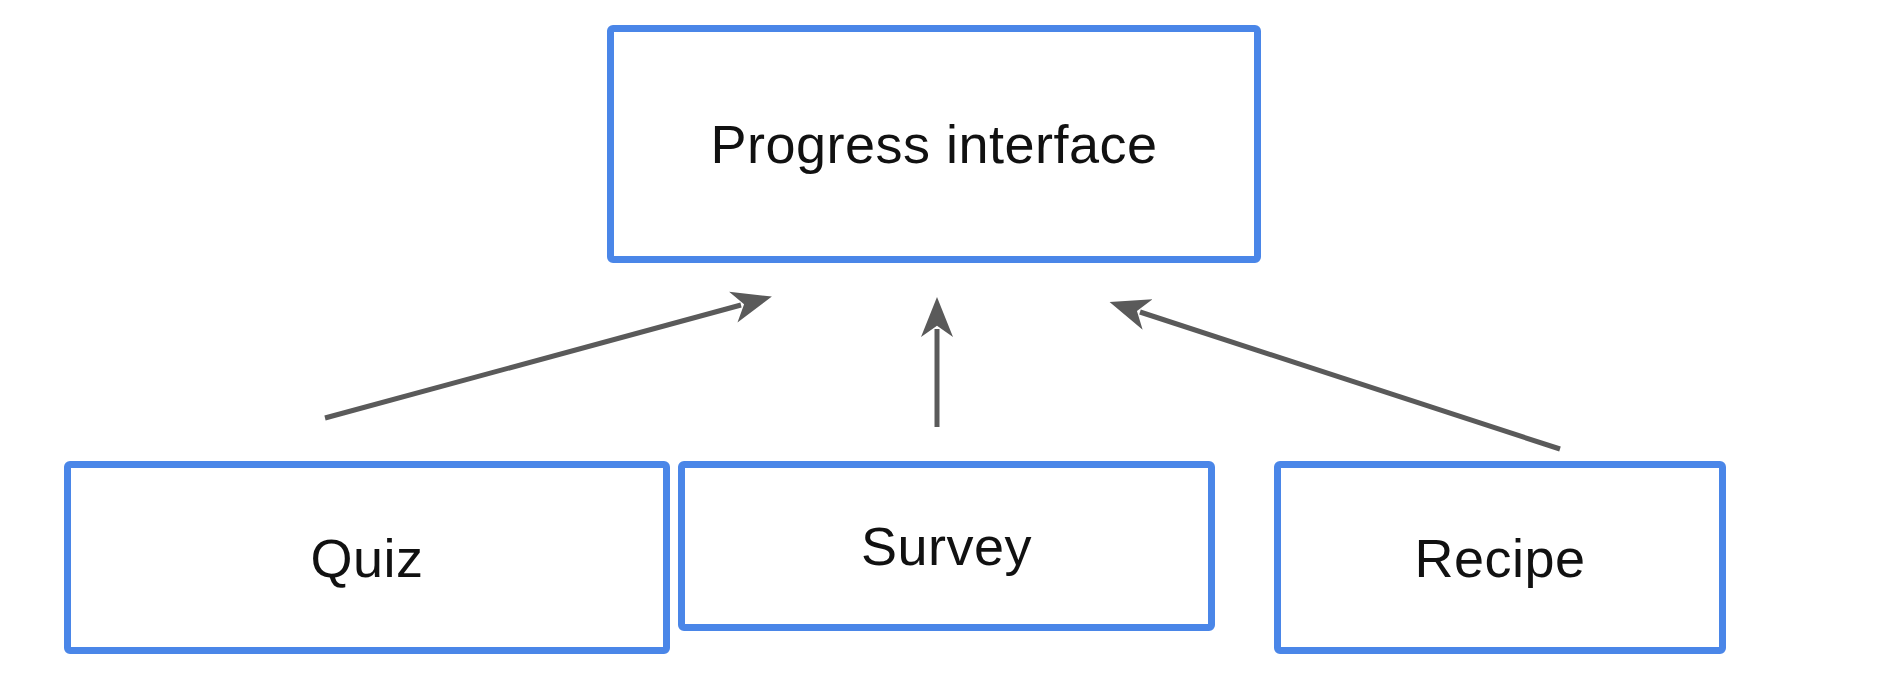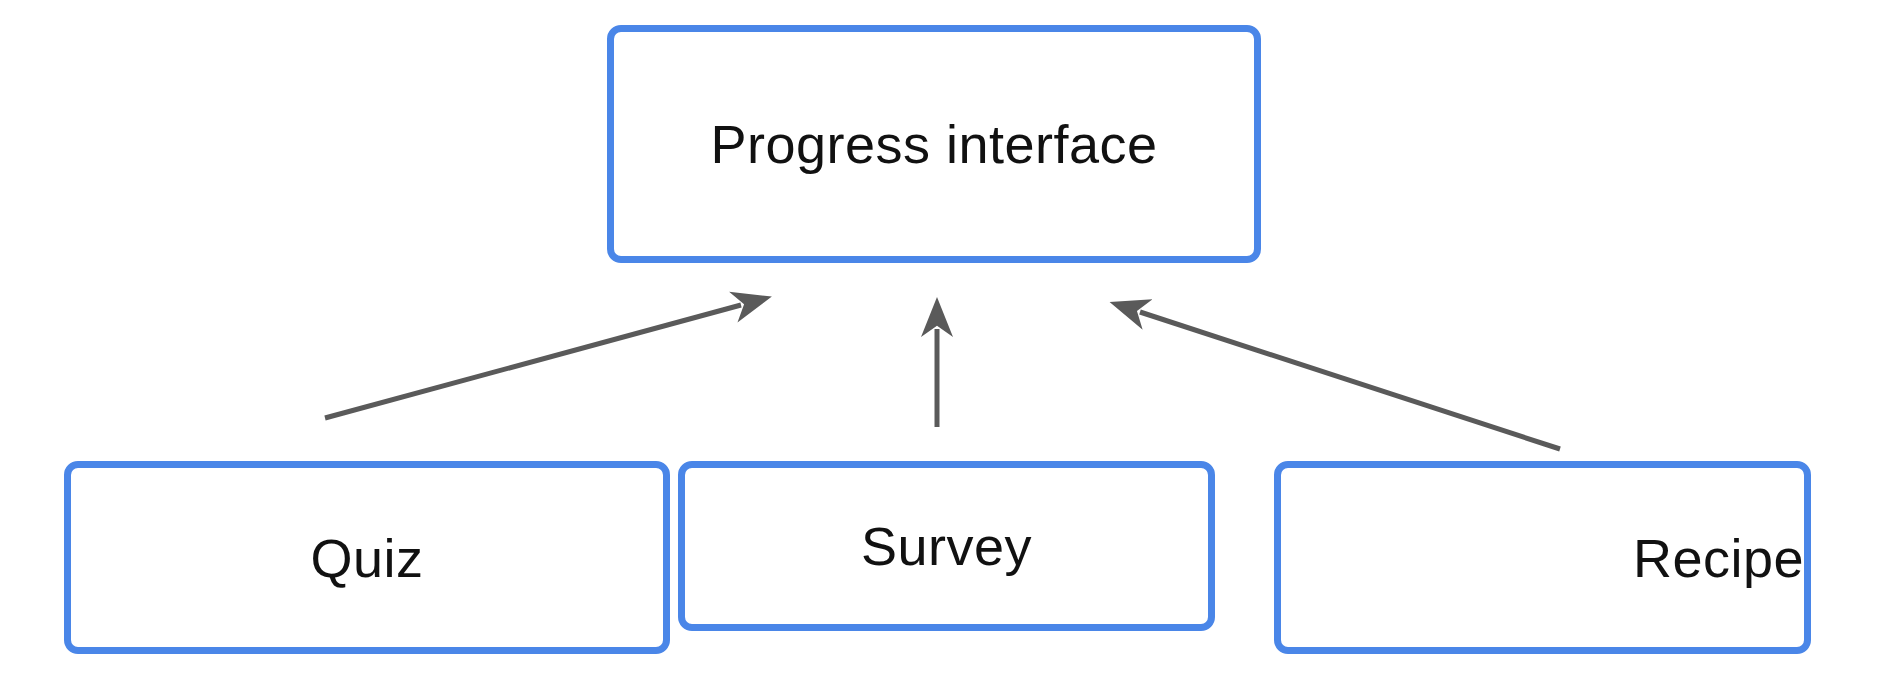--- a/index.html
+++ b/index.html
@@ -27,36 +27,36 @@
     stroke-width: 5;
     fill: none;
   }
   .arrowhead-fill {
     fill: var(--arrow, #5a5a5a);
   }
   .node {
     position: absolute;
     box-sizing: border-box;
     border: 7px solid var(--node-border, #4a86e8);
-    border-radius: 14px;
+    border-radius: 6px;
     background: var(--node-fill, #ffffff);
     display: flex;
     align-items: center;
     justify-content: center;
   }
   .node .label {
     color: var(--label-text, #111111);
     font-size: 54px;
     letter-spacing: 0.5px;
     white-space: nowrap;
   }
   .node-top      { left: 607px;  top: 25px;  width: 654px; height: 238px; }
   .node-quiz     { left: 64px;   top: 461px; width: 606px; height: 193px; }
   .node-survey   { left: 678px;  top: 461px; width: 537px; height: 170px; }
-  .node-recipe   { left: 1274px; top: 461px; width: 537px; height: 193px; justify-content: flex-end; }
+  .node-recipe   { left: 1274px; top: 461px; width: 452px; height: 193px; }
 </style>
 </head>
 <body>
 
 <div class="canvas">
 
   <svg class="edges-layer" viewBox="0 0 1896 690" xmlns="http://www.w3.org/2000/svg" aria-hidden="true">
     <defs>
       <marker id="ah" viewBox="0 0 10 8" refX="2" refY="4" markerWidth="8" markerHeight="7" markerUnits="strokeWidth" orient="auto-start-reverse">
         <path class="arrowhead-fill" d="M0,0 L10,4 L0,8 L2.8,4 Z"></path>

